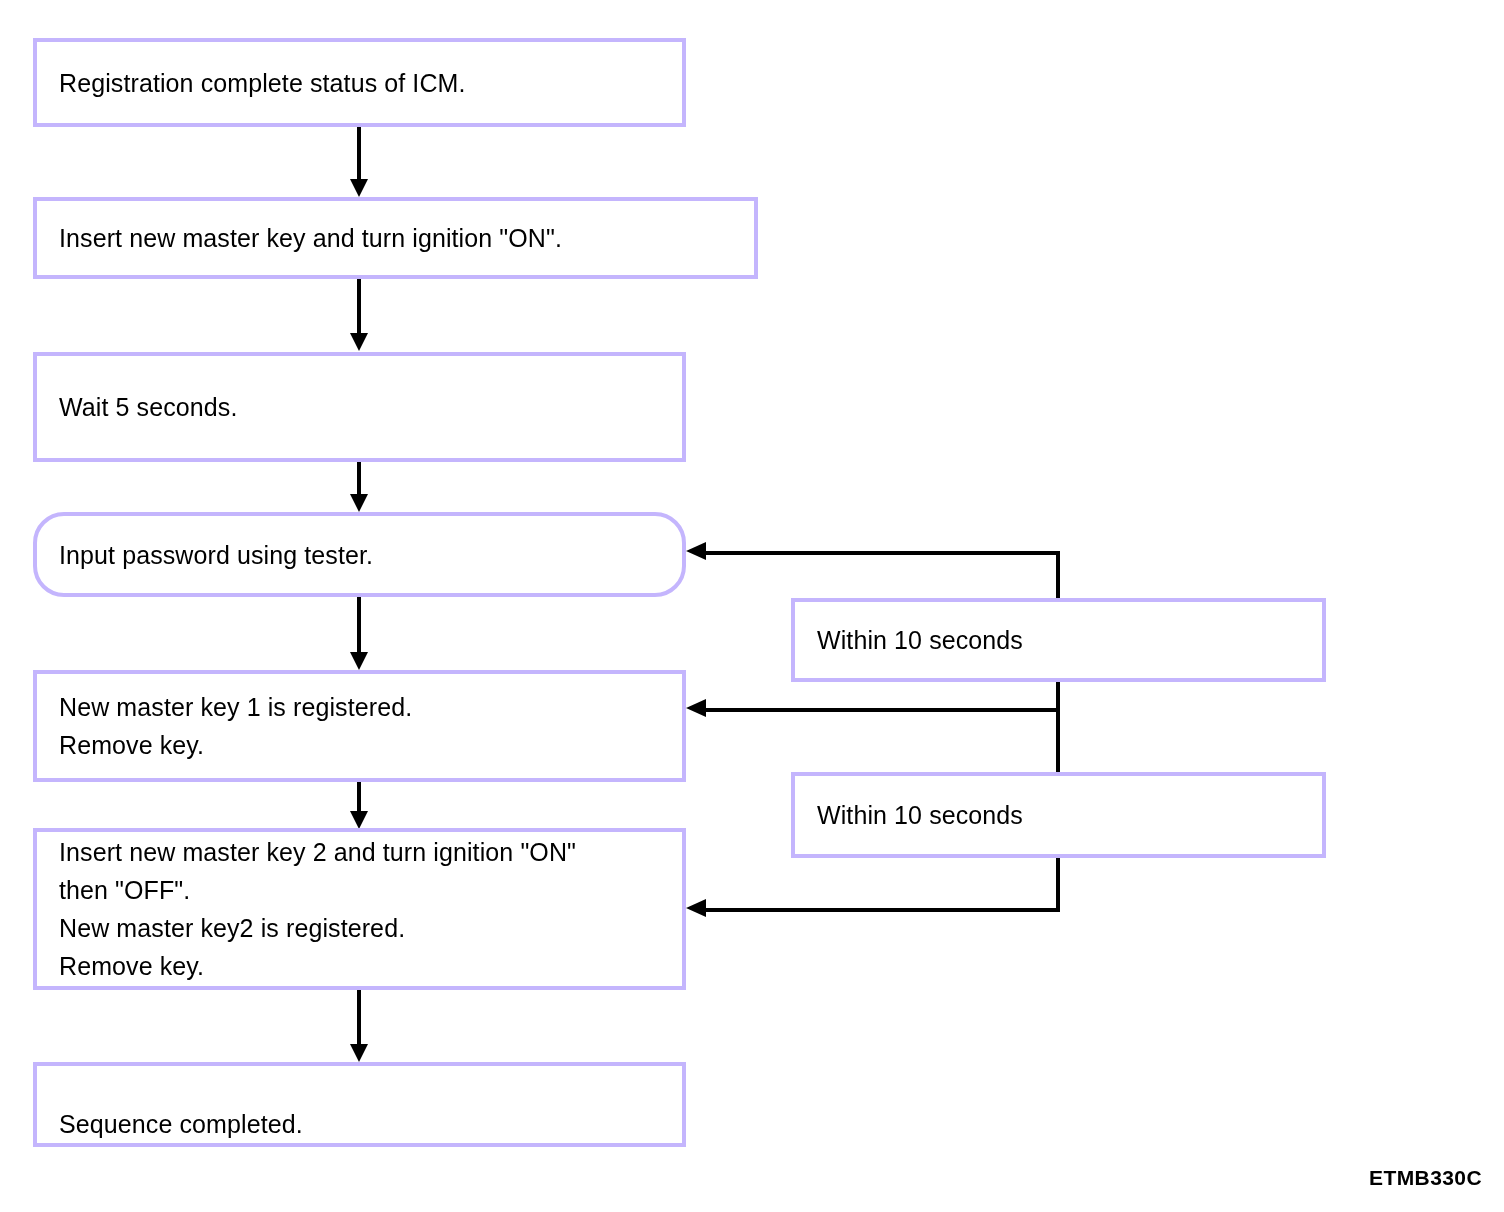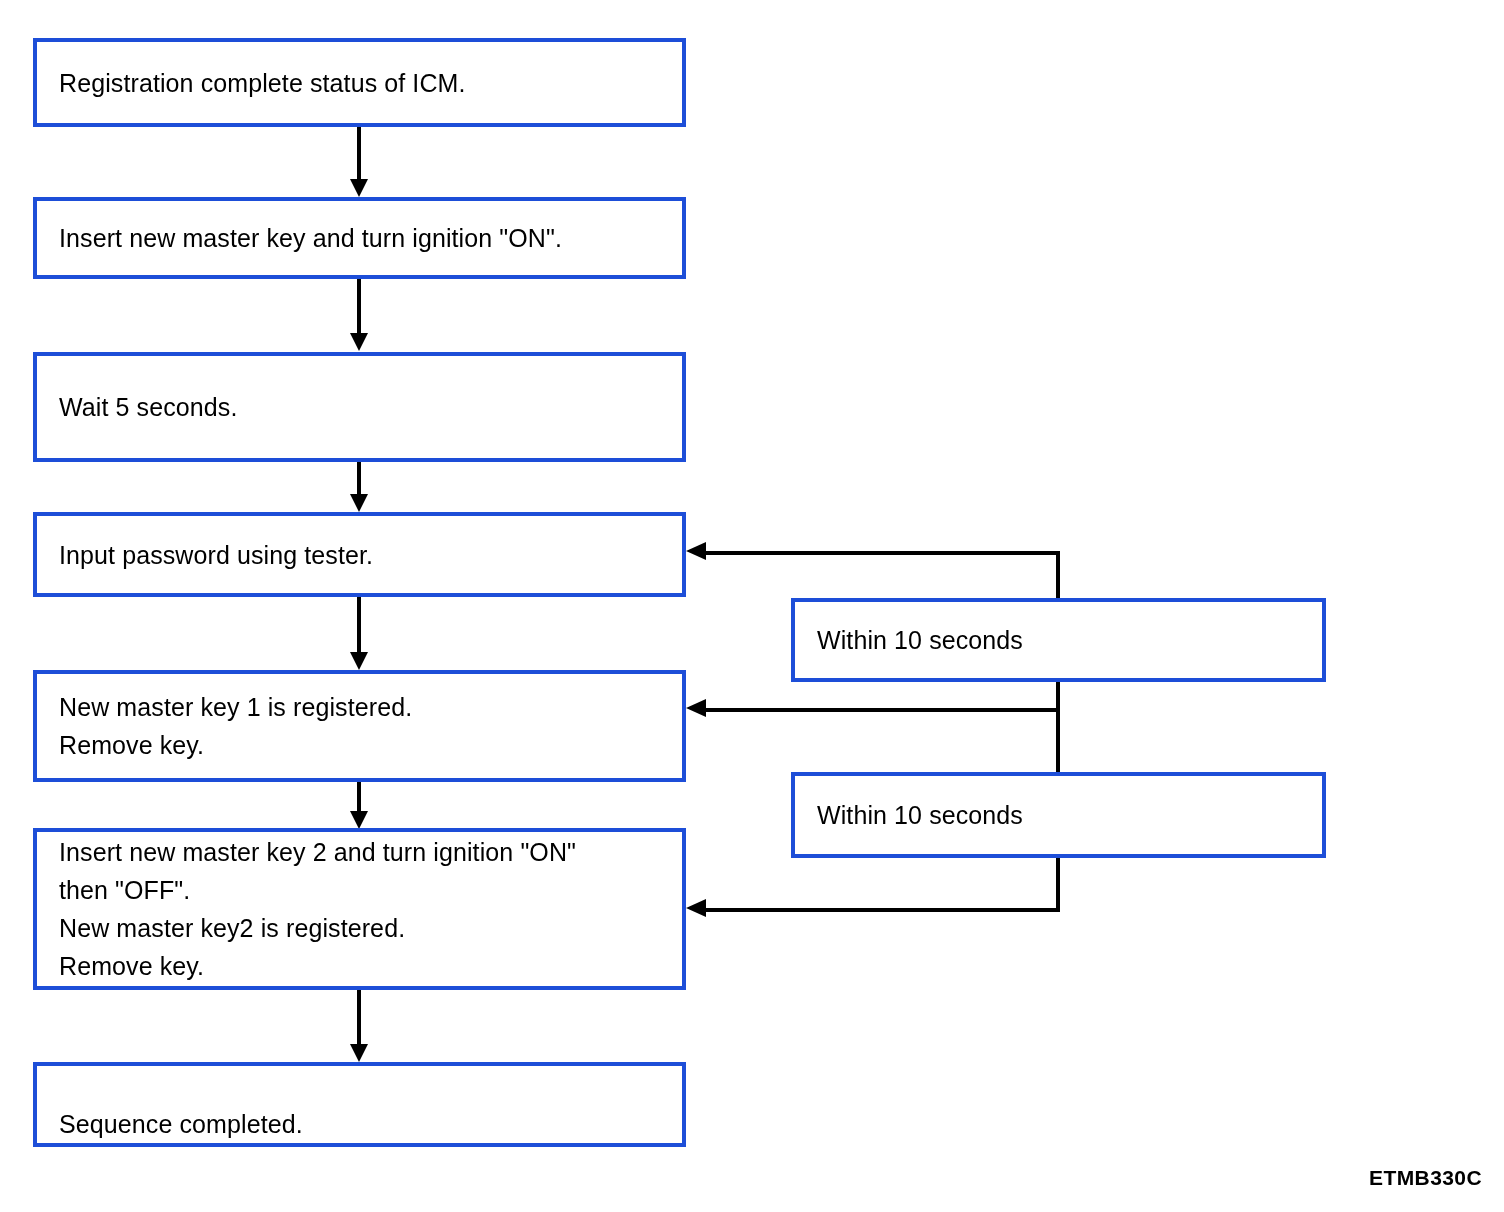--- a/index.html
+++ b/index.html
@@ -16,21 +16,21 @@
     position: relative;
     width: 1504px;
     height: 1212px;
     background: #ffffff;
     overflow: hidden;
   }
   
   .box {
     position: absolute;
     box-sizing: border-box;
-    border: 4px solid #1d4ed8;
+    border: 4px solid #c4b5fd;
     background: #ffffff;
     display: flex;
     align-items: center;
     z-index: 5;
   }
   .box .txt {
     padding-left: 22px;
     padding-right: 10px;
     font-size: 25px;
     line-height: 38px;
@@ -85,29 +85,29 @@
 </style>
 </head>
 <body>
 
 <div id="canvas">
 
   <div class="box" style="left:33px; top:38px; width:653px; height:89px;">
     <span class="txt">Registration complete status of ICM.</span>
   </div>
 
-  <div class="box" style="left:33px; top:197px; width:653px; height:82px;">
+  <div class="box" style="left:33px; top:197px; width:725px; height:82px;">
     <span class="txt">Insert new master key and turn ignition "ON".</span>
   </div>
 
   <div class="box" style="left:33px; top:352px; width:653px; height:110px;">
     <span class="txt">Wait 5 seconds.</span>
   </div>
 
-  <div class="box" style="left:33px; top:512px; width:653px; height:85px;">
+  <div class="box" style="left:33px; top:512px; width:653px; height:85px;border-radius:31px;">
     <span class="txt">Input password using tester.</span>
   </div>
 
   <div class="box" style="left:33px; top:670px; width:653px; height:112px;">
     <span class="txt">New master key 1 is registered.
 Remove key.</span>
   </div>
 
   <div class="box" style="left:33px; top:828px; width:653px; height:162px;">
     <span class="txt">Insert new master key 2 and turn ignition "ON"

